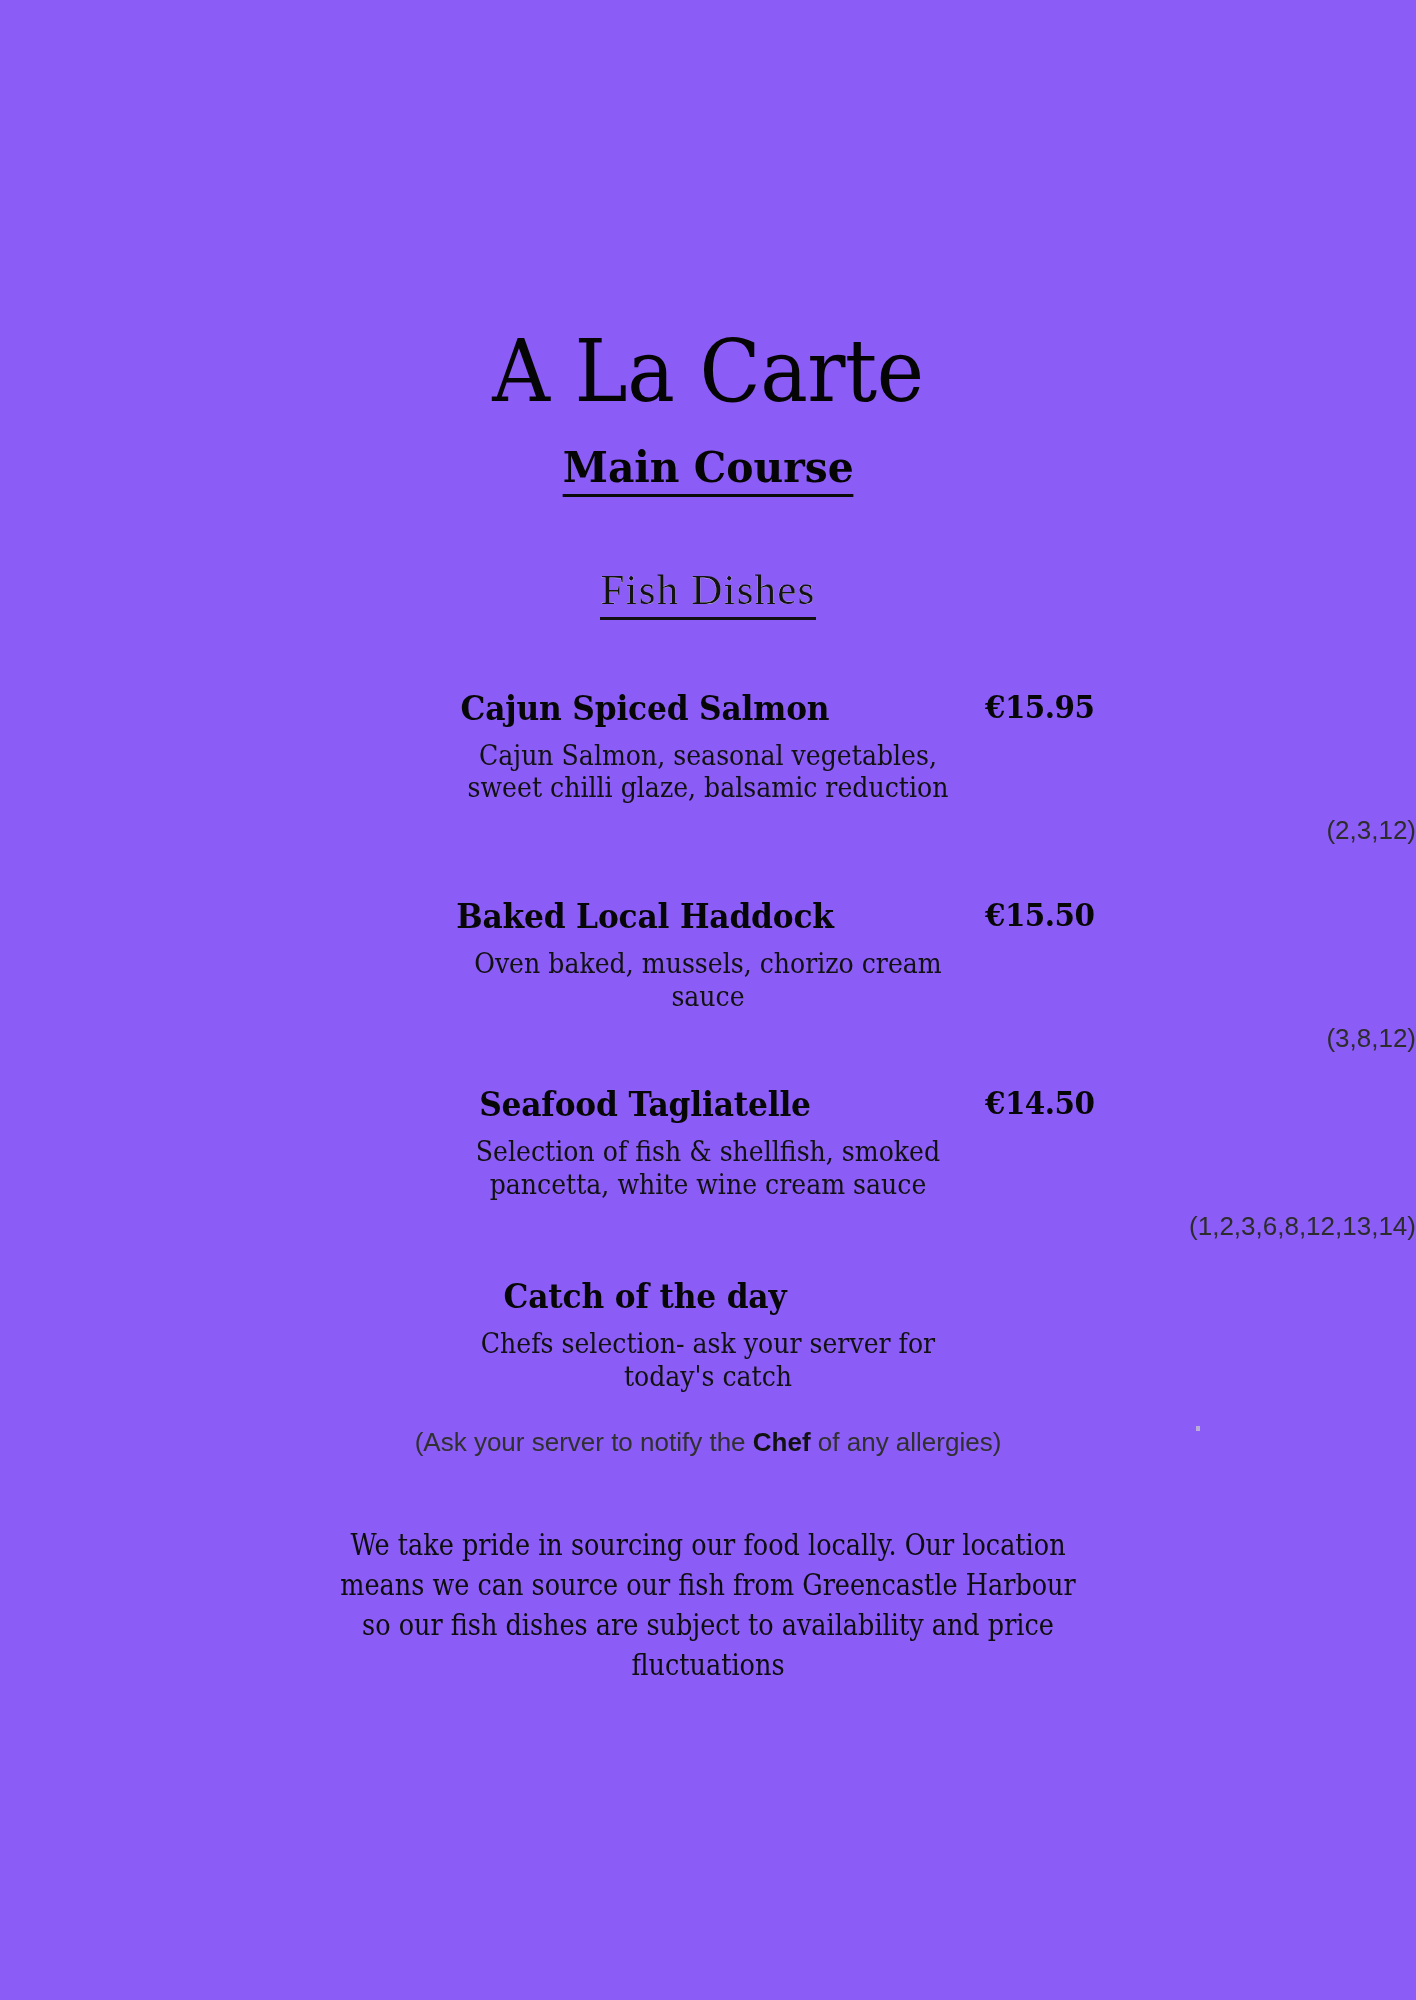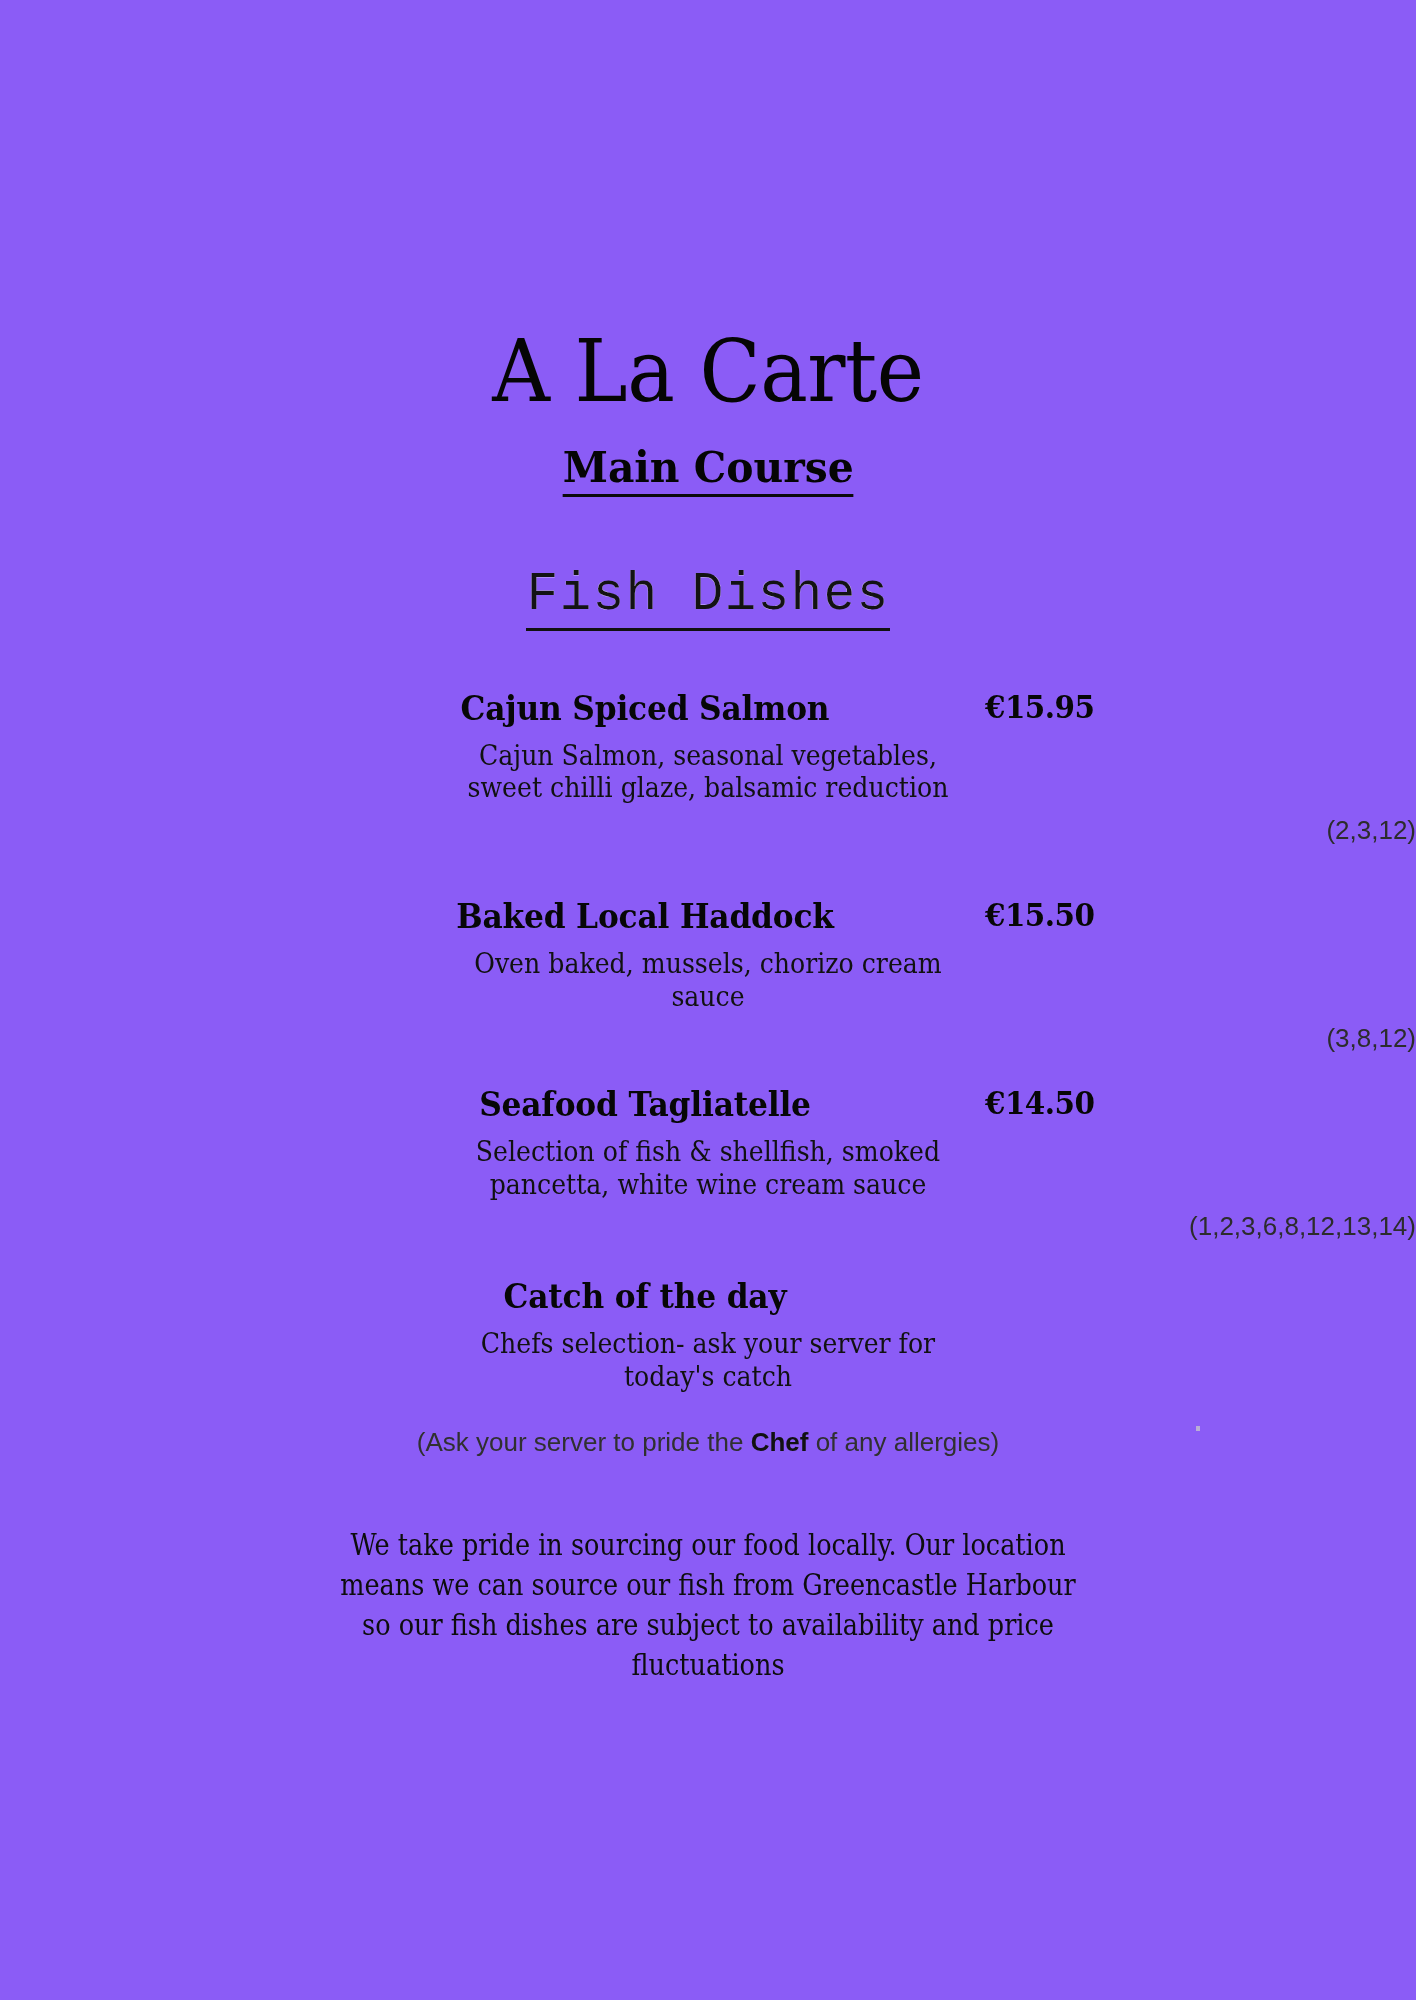--- a/index.html
+++ b/index.html
@@ -65,23 +65,23 @@
   
   .sub-heading {
     position: absolute;
     top: 566px;
     left: 0;
     width: 1416px;
     text-align: center;
   }
   .sub-heading .txt {
     display: inline-block;
-    font-family: Liberation Mono, monospace;
+    font-family: Liberation Serif, serif;
     font-weight: 300;
-    font-size: 53px;
+    font-size: 43px;
     line-height: 1.1;
     letter-spacing: 1.2px;
     border-bottom: 3px solid #111;
     padding-bottom: 4px;
     color: #131313;
     -webkit-text-stroke: 0.15px #ffffff;
   }
 
   
   .dish-list {
@@ -269,21 +269,21 @@
       </div>
       <div class="dish-desc">
         <span class="line">Chefs selection- ask your server for</span>
         <span class="line">today's catch</span>
       </div>
     </div>
 
   </div>
 
   <div class="allergy-note">
-    <span>(Ask your server to pride the </span><b>Chef</b><span> of any allergies)</span>
+    <span>(Ask your server to notify the </span><b>Chef</b><span> of any allergies)</span>
   </div>
 
   <div class="footer-note">
     <span class="line">We take pride in sourcing our food locally. Our location</span>
     <span class="line">means we can source our fish from Greencastle Harbour</span>
     <span class="line">so our fish dishes are subject to availability and price</span>
     <span class="line">fluctuations</span>
   </div>
 
   <div class="artifact"></div>

